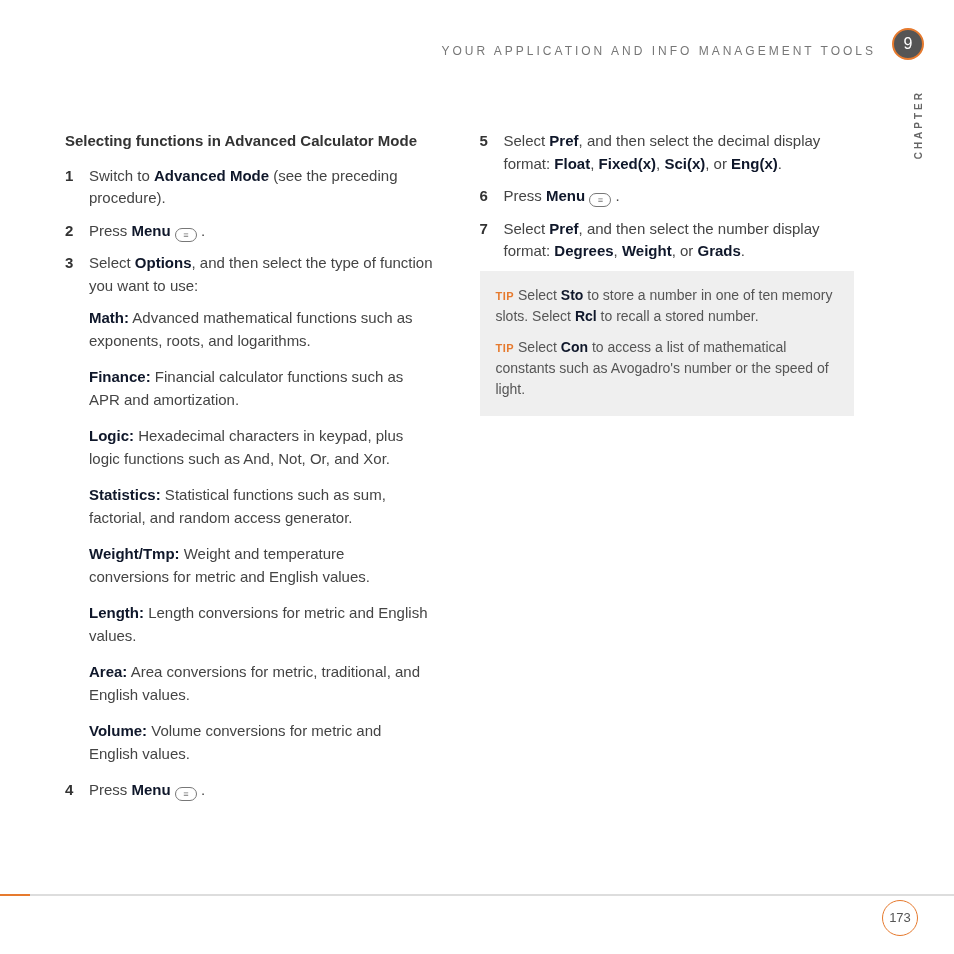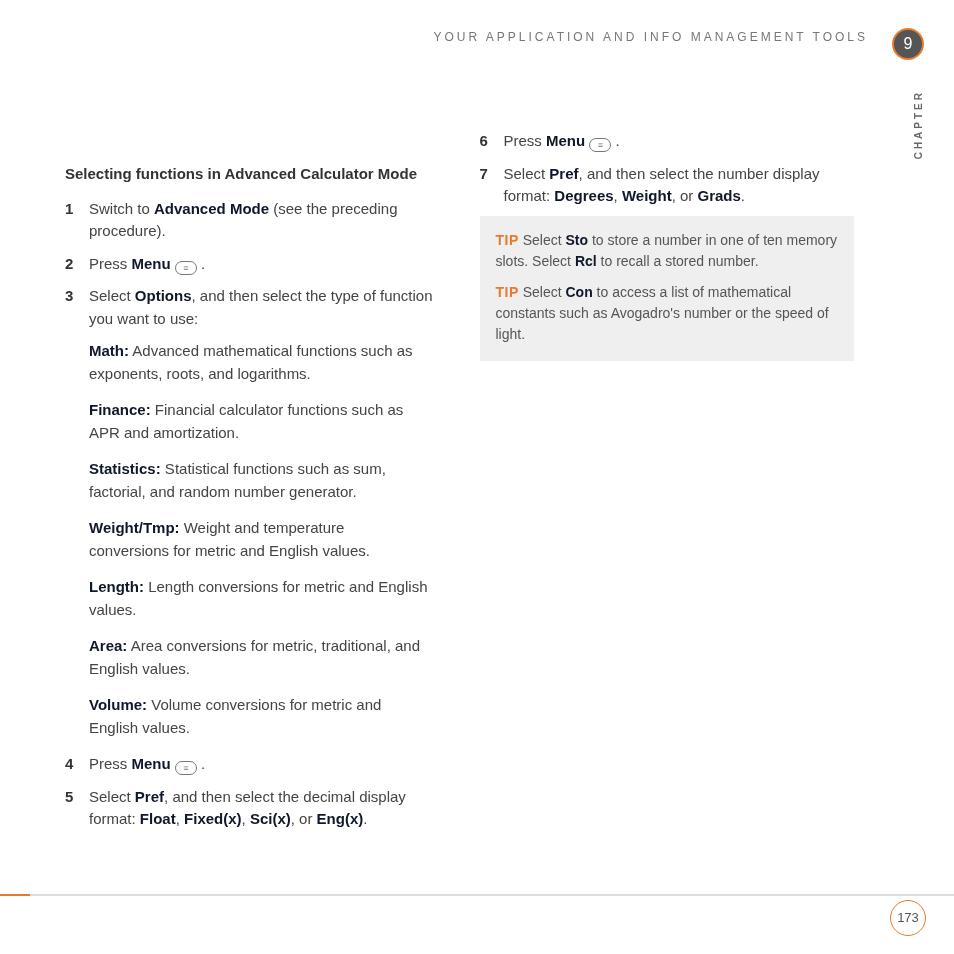--- a/index.html
+++ b/index.html
@@ -11,22 +11,22 @@
     position: relative;
     color: #444;
     font-size: 15px;
     line-height: 1.5;
   }
   .header-row {
     position: absolute;
     top: 28px;
     right: 30px;
     display: flex;
-    align-items: flex-start;
-    gap: 24px;
+    align-items: flex-end;
+    gap: 16px;
   }
   .running-head {
     letter-spacing: 3px;
     font-size: 12px;
     color: #777;
     text-transform: uppercase;
   }
   .chapter-circle {
     width: 32px; height: 32px;
     border-radius: 50%;
@@ -54,21 +54,20 @@
     right: 100px;
     bottom: 100px;
     column-count: 2;
     column-gap: 40px;
     column-fill: auto;
   }
   .section-title {
     font-weight: bold;
     color: #333;
     margin-bottom: 12px;
-    margin-top: 33px;
   }
   ol { list-style: none; }
   ol li {
     position: relative;
     padding-left: 24px;
     margin-bottom: 10px;
   }
   ol li .num {
     position: absolute;
     left: 0;
@@ -95,34 +94,34 @@
     font-size: 14px;
     color: #555;
     margin-top: 8px;
     break-inside: avoid;
   }
   .tipbox p { margin-bottom: 10px; }
   .tipbox p:last-child { margin-bottom: 2px; }
   .tip-label {
     color: #e67a2e;
     font-weight: bold;
-    font-size: 14px;
+    font-size: 11px;
     letter-spacing: 0.5px;
   }
   .footer-rule {
     position: absolute;
     left: 0; right: 0;
     bottom: 58px;
     height: 2px;
     background: linear-gradient(to right, #e67a2e 0 30px, #ddd 30px 100%);
   }
   .page-num {
     position: absolute;
     bottom: 18px;
-    right: 28px;
+    right: 36px;
     width: 36px; height: 36px;
     border: 1.5px solid #e67a2e;
     border-radius: 50%;
     display: flex; align-items: center; justify-content: center;
     font-size: 13px;
     color: #555;
   }
 </style>
 </head>
 <body>
@@ -148,21 +147,22 @@
       <span class="menu-icon">≡</span><span> .</span>
     </li>
     <li>
       <span class="num">3</span>
       <span>Select </span><b>Options</b><span>, and then select the type of function you want to use:</span>
     </li>
   </ol>
 
   <p class="sub"><b>Math:</b><span> Advanced mathematical functions such as exponents, roots, and logarithms.</span></p>
   <p class="sub"><b>Finance:</b><span> Financial calculator functions such as APR and amortization.</span></p>
-  <p class="sub"><b>Statistics:</b><span> Statistical functions such as sum, factorial, and random number generator.</span></p>
+  <p class="sub"><b>Logic:</b><span> Hexadecimal characters in keypad, plus logic functions such as And, Not, Or, and Xor.</span></p>
+  <p class="sub"><b>Statistics:</b><span> Statistical functions such as sum, factorial, and random access generator.</span></p>
   <p class="sub"><b>Weight/Tmp:</b><span> Weight and temperature conversions for metric and English values.</span></p>
   <p class="sub"><b>Length:</b><span> Length conversions for metric and English values.</span></p>
   <p class="sub"><b>Area:</b><span> Area conversions for metric, traditional, and English values.</span></p>
   <p class="sub"><b>Volume:</b><span> Volume conversions for metric and English values.</span></p>
 
   <ol>
     <li>
       <span class="num">4</span>
       <span>Press </span><b>Menu</b>
       <span class="menu-icon">≡</span><span> .</span>

